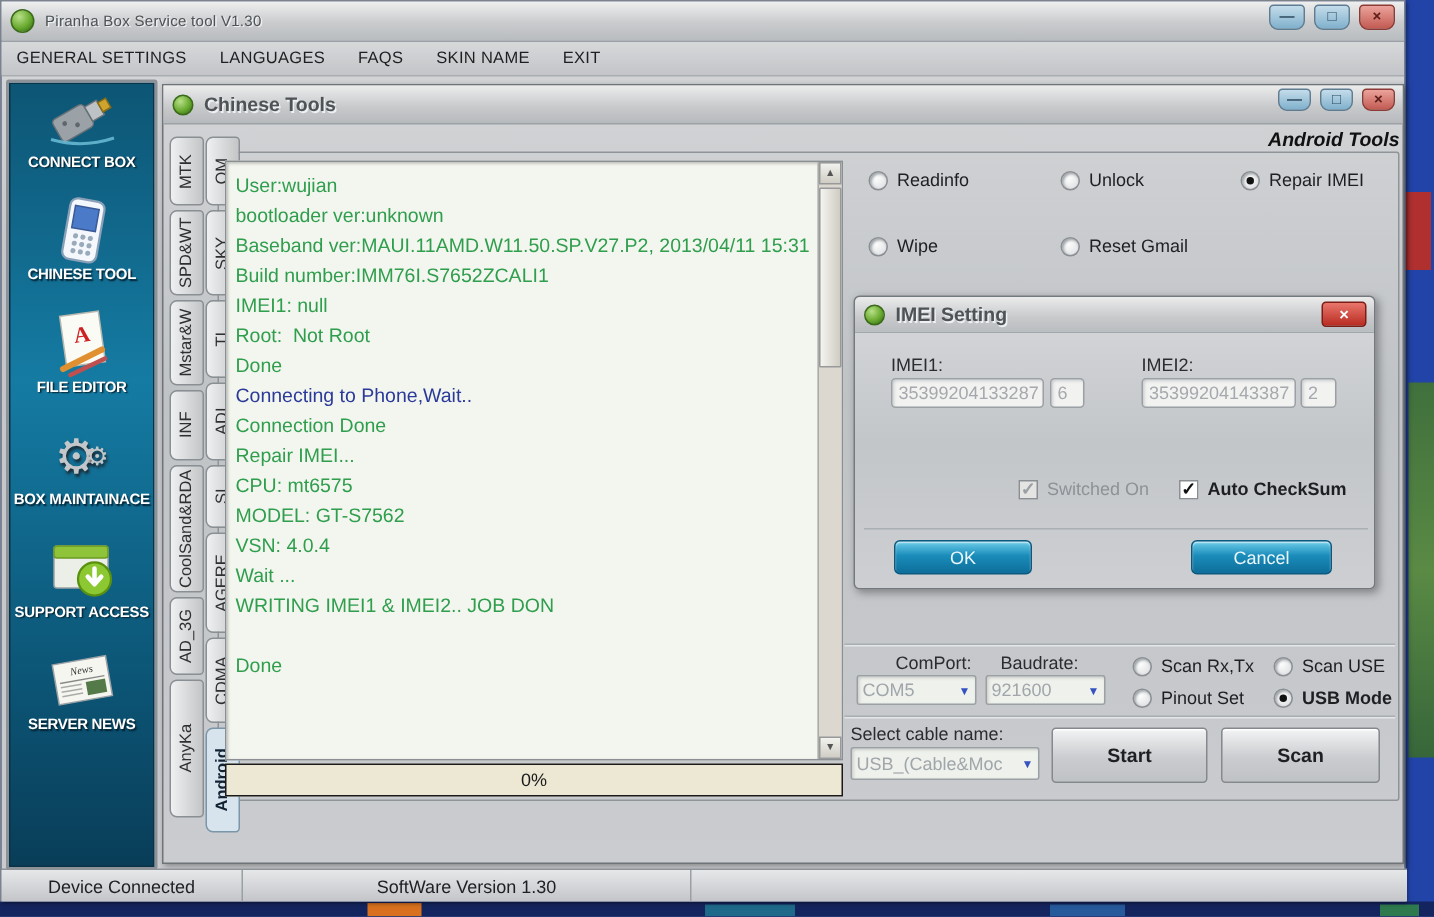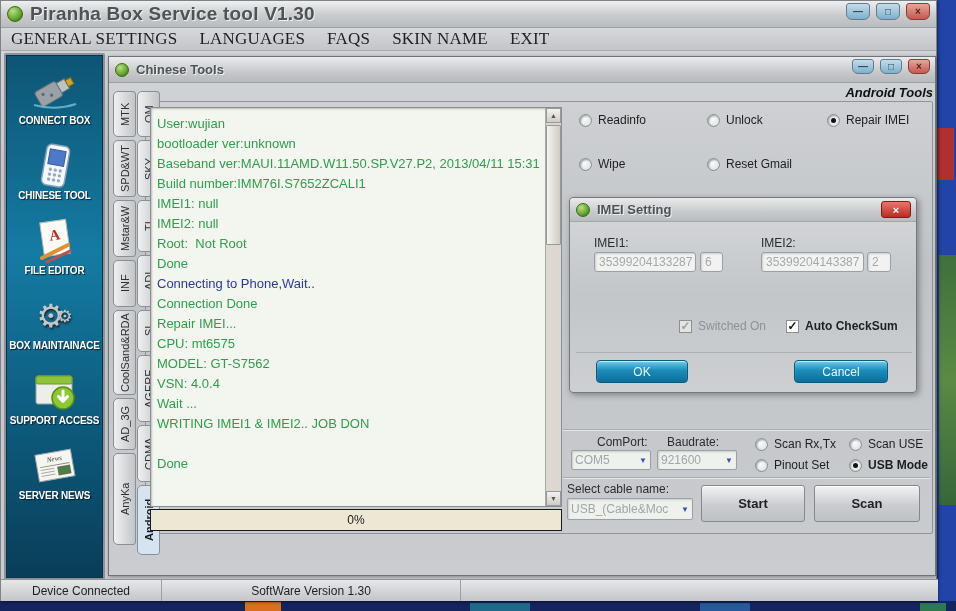--- a/index.html
+++ b/index.html
@@ -12,37 +12,37 @@
   
   .main-win { position:absolute; left:0; top:0; width:937px; height:601px;
     background:linear-gradient(180deg,#d9dadc,#c2c4c7 30%,#c9cbce);
     border:1px solid #7d8288; box-shadow:1px 1px 3px rgba(0,0,0,.5); }
   .titlebar { position:absolute; left:0; top:0; width:100%; height:27px;
     background:linear-gradient(180deg,#efefef,#c9cbcd 55%,#b9bcbf);
     border-bottom:1px solid #9aa0a5; display:flex; align-items:center; padding:0 6px; }
   .globe { width:16px; height:16px; border-radius:50%;
     background:radial-gradient(circle at 35% 30%, #b8e088, #69aa30 55%, #2d6312); 
     border:1px solid #3a6a1a; margin-right:7px; flex:0 0 auto; }
-  .win-title { font-size:19px; font-weight:bold; color:#4e5356; text-shadow:1px 1px 0 #eef0f2; letter-spacing:.2px; }
+  .win-title { font-size:10px; font-weight:normal; color:#4e5356; text-shadow:1px 1px 0 #eef0f2; letter-spacing:.2px; }
   .winbtns { position:absolute; top:2px; display:flex; gap:6px; }
   .winbtn { width:24px; height:17px; border-radius:3px 3px 6px 6px; border:1px solid #5f7d92;
     display:flex; align-items:center; justify-content:center; font-size:10px; font-weight:bold;
     color:#2c4a60; background:linear-gradient(180deg,#c4dcea,#7fb0cc); cursor:default; }
   .winbtn.close { background:linear-gradient(180deg,#eba39b,#c25a52); border-color:#8c3a34; color:#5e1d18; }
 
   .menubar { position:absolute; left:0; top:27px; width:100%; height:23px;
     display:flex; align-items:center; gap:22px; padding:0 10px;
     background:linear-gradient(180deg,#d6d8da,#c3c5c8); border-bottom:1px solid #a9adb1; }
-  .menu-item { font-size:17px; color:#1d1f21; letter-spacing:.2px; cursor:default;font-family:Liberation Serif, serif; }
+  .menu-item { font-size:11px; color:#1d1f21; letter-spacing:.2px; cursor:default; }
 
   
   .sidebar { position:absolute; left:3px; top:52px; width:101px; height:527px;
     background:linear-gradient(180deg,#0d5574 0%,#157ba3 38%,#0d5b7d 70%,#093d58 100%);
     border:2px solid #8d9298; border-radius:2px; box-shadow:inset 0 0 0 1px #0a3348; }
-  .side-item { height:75px; display:flex; flex-direction:column; align-items:center; justify-content:flex-end;
+  .side-item { height:75px; display:flex; flex-direction:column; align-items:center; 
     padding-bottom:4px; cursor:default; }
   .side-item .ic { height:48px; display:flex; align-items:center; justify-content:center; }
   .side-label { font-size:10px; font-weight:bold; color:#fff; letter-spacing:-.2px; white-space:nowrap;
     text-shadow:1px 1px 1px #05202e; }
   .gearwrap { font-size:32px; color:#c3c7ca; text-shadow:1px 2px 2px #1a2a34; line-height:1; }
   .gearwrap .g2 { font-size:17px; margin-left:-8px; }
 
   
   .child { position:absolute; left:107px; top:55px; width:828px; height:520px;
     background:linear-gradient(180deg,#d2d4d6,#c0c3c6 40%,#cacccf);
@@ -295,21 +295,20 @@
         <div class="vtab sel" style="height:70px;">Android</div>
       </div>
 
       <div class="logbox">
         <div class="log-view">
           <div class="c-green">User:wujian</div>
           <div class="c-green">bootloader ver:unknown</div>
           <div class="c-green">Baseband ver:MAUI.11AMD.W11.50.SP.V27.P2, 2013/04/11 15:31</div>
           <div class="c-green">Build number:IMM76I.S7652ZCALI1</div>
           <div class="c-green">IMEI1: null</div>
-          <div class="c-green">IMEI2: null</div>
           <div class="c-green">Root:  Not Root</div>
           <div class="c-green">Done</div>
           <div class="c-blue">Connecting to Phone,Wait..</div>
           <div class="c-green">Connection Done</div>
           <div class="c-green">Repair IMEI...</div>
           <div class="c-green">CPU: mt6575</div>
           <div class="c-green">MODEL: GT-S7562</div>
           <div class="c-green">VSN: 4.0.4</div>
           <div class="c-green">Wait ...</div>
           <div class="c-green">WRITING IMEI1 &amp; IMEI2.. JOB DON</div>

